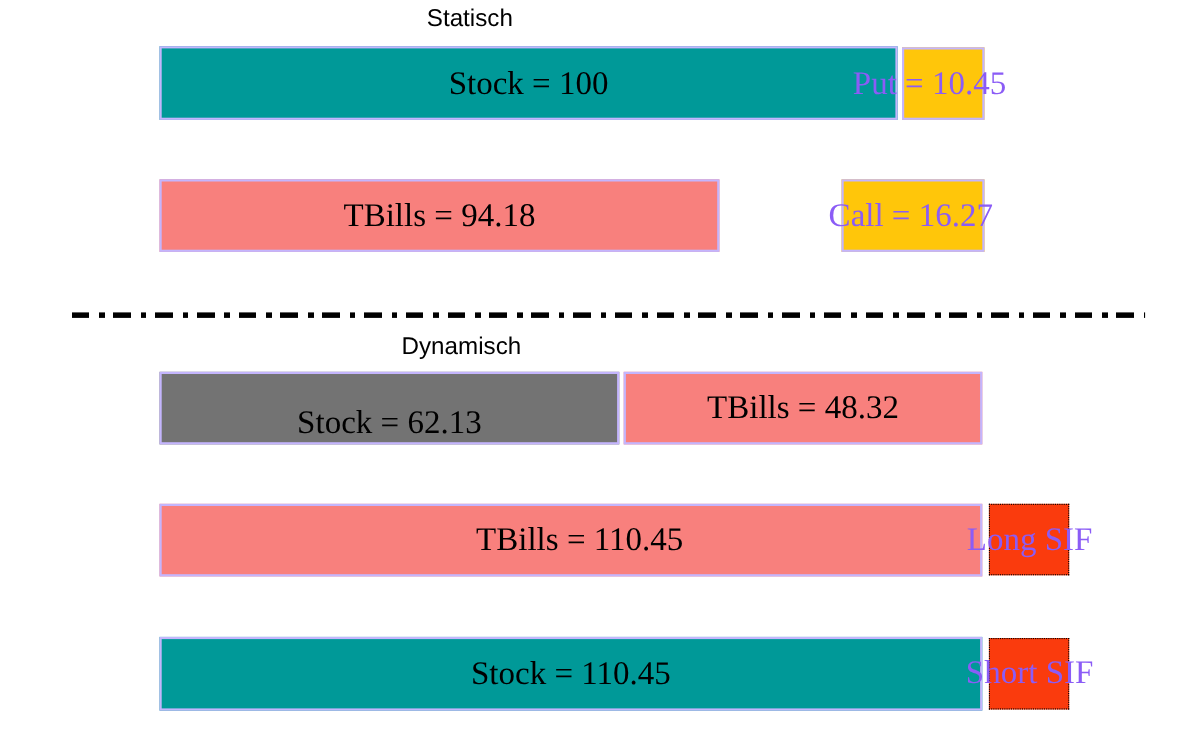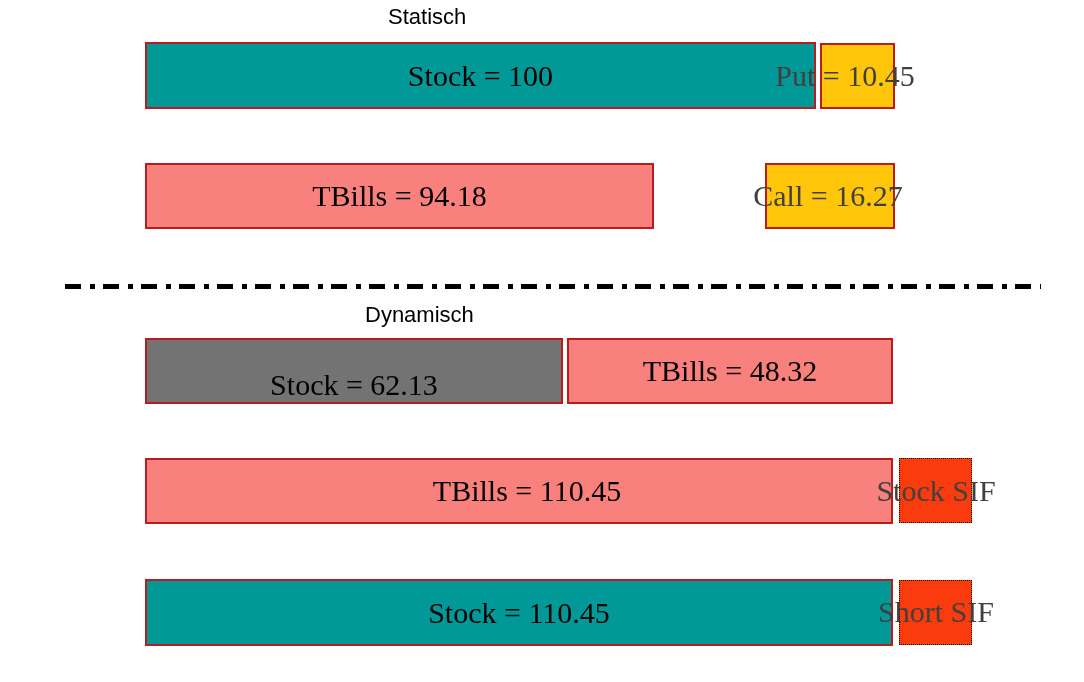--- a/index.html
+++ b/index.html
@@ -18,37 +18,37 @@
   .section-title {
     position: absolute;
     font-family: "Liberation Sans", sans-serif;
     font-size: 22px;
     color: #000000;
     white-space: nowrap;
   }
   .bar {
     position: absolute;
     box-sizing: border-box;
-    border: 2px solid #b91c1c;
+    border: 2px solid #c4b5fd;
     display: flex;
     align-items: center;
     justify-content: center;
   }
   .bar-label {
     font-family: "Liberation Serif", serif;
     font-size: 30px;
     color: #000000;
     white-space: nowrap;
   }
   .float-label {
     position: absolute;
     transform: translate(-50%, -50%);
     font-family: "Liberation Serif", serif;
     font-size: 30px;
-    color: #404040;
+    color: #8b5cf6;
     white-space: nowrap;
     z-index: 3;
   }
   .sq-dotted {
     border: 1px dotted #000000;
   }
   .divider {
     position: absolute;
     left: 65px;
     top: 284px;
@@ -88,21 +88,21 @@
     <span class="bar-label">Stock = 62.13</span>
   </div>
   <div class="bar" style="left: 567px; top: 338px; width: 326px; height: 66px; background-color: rgb(248, 128, 125);">
     <span class="bar-label">TBills = 48.32</span>
   </div>
 
   <div class="bar" style="left: 145px; top: 458px; width: 748px; height: 66px; background-color: rgb(248, 128, 125); padding-left: 16px;">
     <span class="bar-label">TBills = 110.45</span>
   </div>
   <div class="bar sq-dotted" style="left: 899px; top: 458px; width: 73px; height: 65px; background-color: rgb(250, 59, 13);"></div>
-  <div class="float-label" style="left:936px; top:491px;">Stock SIF</div>
+  <div class="float-label" style="left:936px; top:491px;">Long SIF</div>
 
   <div class="bar" style="left: 145px; top: 579px; width: 748px; height: 67px; background-color: rgb(0, 153, 152);">
     <span class="bar-label">Stock = 110.45</span>
   </div>
   <div class="bar sq-dotted" style="left: 899px; top: 580px; width: 73px; height: 65px; background-color: rgb(250, 59, 13);"></div>
   <div class="float-label" style="left:936px; top:612px;">Short SIF</div>
 
 </div>
 
 </body></html>

